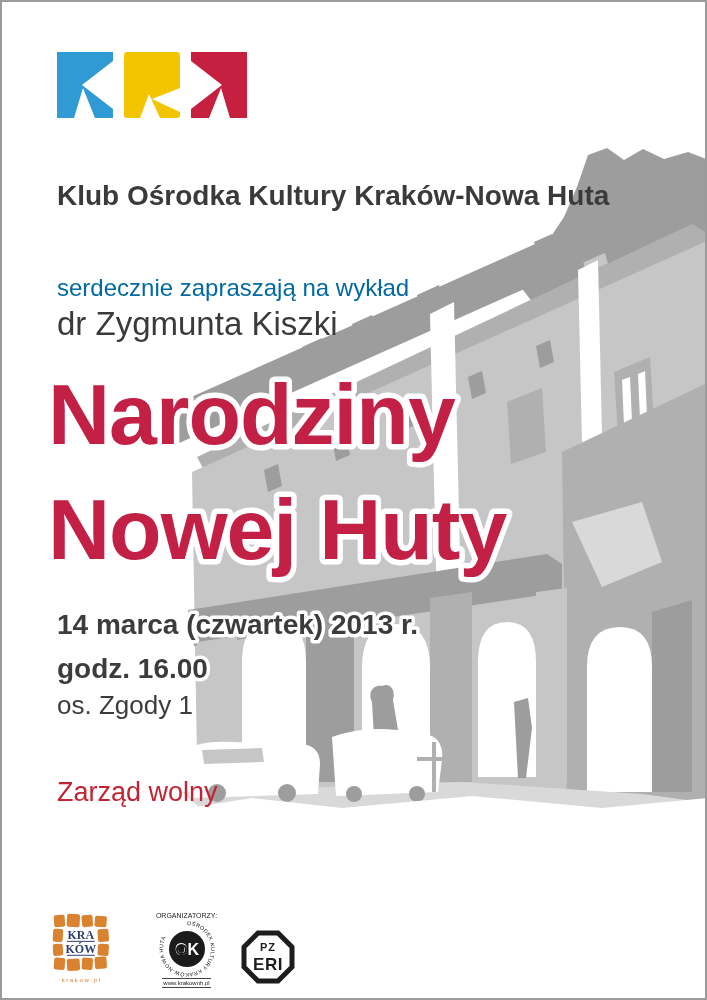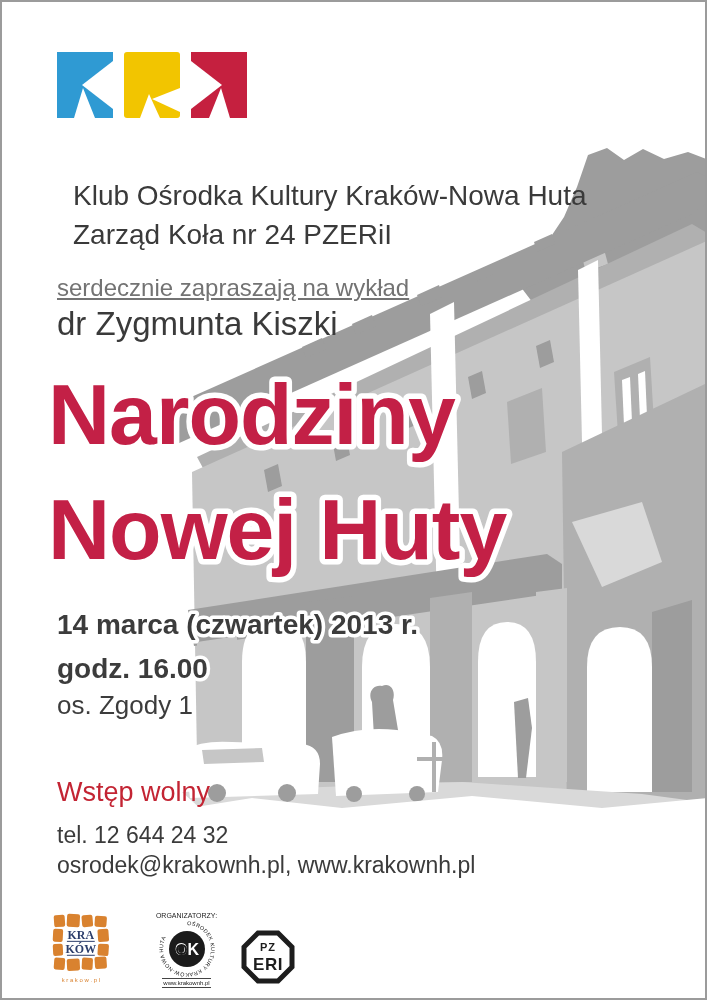--- a/index.html
+++ b/index.html
@@ -6,23 +6,23 @@
   body{font-family:"Liberation Sans",sans-serif;}
   .poster{
     position:relative;width:707px;height:1000px;box-sizing:border-box;
     border:2px solid #9b9b9b;background:#ffffff;overflow:hidden;
   }
   .bg-art{position:absolute;left:0;top:0;width:707px;height:1000px;}
   .abs{position:absolute;}
   
   .krk-logo{left:55px;top:50px;width:190px;height:66px;}
   
-  .header-block{left:55px;top:174px;color:#3a3a3a;font-weight:normal;
-    font-size:28px;line-height:39px;letter-spacing:0px;margin-left:16px;}
-  .invite-line{left:55px;top:272px;color:#737373;font-size:24px;text-decoration:underline;}
+  .header-block{left:55px;top:174px;color:#3a3a3a;font-weight:bold;
+    font-size:28px;line-height:39px;letter-spacing:0px;}
+  .invite-line{left:55px;top:272px;color:#0369a1;font-size:24px;}
   .speaker-line{left:55px;top:303px;color:#3a3a3a;font-size:33px;font-weight:normal;}
   .title-svg{left:0px;top:340px;width:707px;height:250px;overflow:visible;}
   .details-svg{left:0px;top:595px;width:707px;height:135px;overflow:visible;}
   .admission-line{left:55px;top:775px;font-size:27px;color:#c32433;}
   .contact-block{left:55px;top:818px;color:#3b3b3b;font-size:23px;line-height:30px;}
   
   .footer-row{left:48px;top:903px;width:260px;height:90px;display:flex;align-items:center;}
   .krakow-logo{width:62px;margin-right:44px;}
   .ok-col{width:62px;margin-right:24px;display:flex;flex-direction:column;align-items:center;}
   .org-label{font-size:7px;color:#222;white-space:nowrap;margin-bottom:1px;}
@@ -120,43 +120,38 @@
     </g>
     <g>
       <rect x="134" y="0" width="56" height="66" fill="#c5203f"></rect>
       <polygon points="134,9 165,33 134,57" fill="#ffffff"></polygon>
       <polygon points="152,66 164,36 173,66" fill="#ffffff"></polygon>
     </g>
   </svg>
 
   <div class="abs header-block">
     <div>Klub Ośrodka Kultury Kraków-Nowa Huta</div>
-    <div>Zarząd Koła nr 24 PZERiI</div>
   </div>
 
   <div class="abs invite-line">serdecznie zapraszają na wykład</div>
   <div class="abs speaker-line">dr Zygmunta Kiszki</div>
 
   <svg class="abs title-svg" viewBox="0 0 707 250" xmlns="http://www.w3.org/2000/svg">
     <text x="46" y="102" font-size="86" font-weight="bold" fill="#c32046" stroke="#ffffff" stroke-width="11" stroke-linejoin="round" paint-order="stroke" letter-spacing="-1">Narodziny</text>
     <text x="46" y="217" font-size="86" font-weight="bold" fill="#c32046" stroke="#ffffff" stroke-width="11" stroke-linejoin="round" paint-order="stroke" letter-spacing="-1">Nowej Huty</text>
   </svg>
 
   <svg class="abs details-svg" viewBox="0 0 707 135" xmlns="http://www.w3.org/2000/svg">
     <text x="55" y="37" font-size="28" font-weight="bold" fill="#3c3c3c" stroke="#ffffff" stroke-width="7" stroke-linejoin="round" paint-order="stroke">14 marca (czwartek) 2013 r.</text>
     <text x="55" y="81" font-size="28" font-weight="bold" fill="#3c3c3c" stroke="#ffffff" stroke-width="7" stroke-linejoin="round" paint-order="stroke">godz. 16.00</text>
     <text x="55" y="117" font-size="26" fill="#3c3c3c" stroke="#ffffff" stroke-width="5" stroke-linejoin="round" paint-order="stroke">os. Zgody 1</text>
   </svg>
 
-  <div class="abs admission-line">Wstęp wolny</div>
-
-  <div class="abs contact-block">
-    <div>tel. 12 644 24 32</div>
-    <div>osrodek@krakownh.pl, www.krakownh.pl</div>
-  </div>
+  <div class="abs admission-line">Zarząd wolny</div>
+
 
   <div class="abs footer-row">
 
     <svg class="krakow-logo" viewBox="0 0 62 74" xmlns="http://www.w3.org/2000/svg">
       <g fill="#d9822f">
         <rect x="4" y="2" width="11" height="12" rx="2" transform="rotate(-4 9 8)"></rect>
         <rect x="17" y="1" width="13" height="13" rx="2" transform="rotate(3 23 7)"></rect>
         <rect x="32" y="2" width="11" height="12" rx="2" transform="rotate(-5 37 8)"></rect>
         <rect x="45" y="3" width="12" height="11" rx="2" transform="rotate(4 51 8)"></rect>
         <rect x="3" y="16" width="10" height="13" rx="2" transform="rotate(3 8 22)"></rect>

